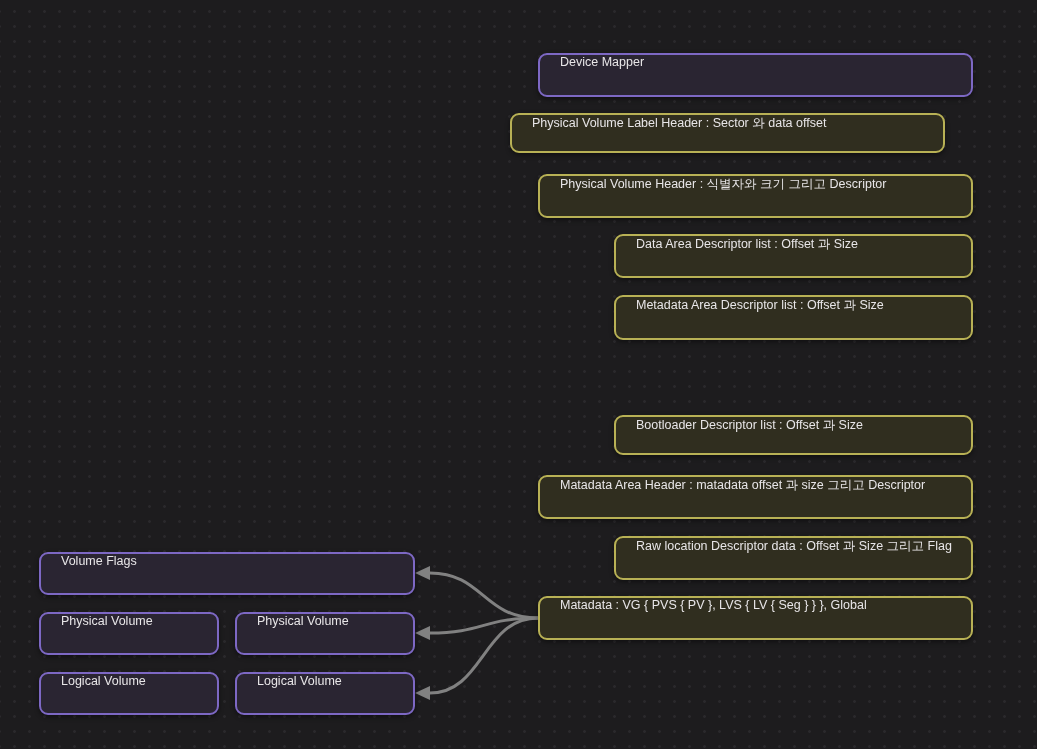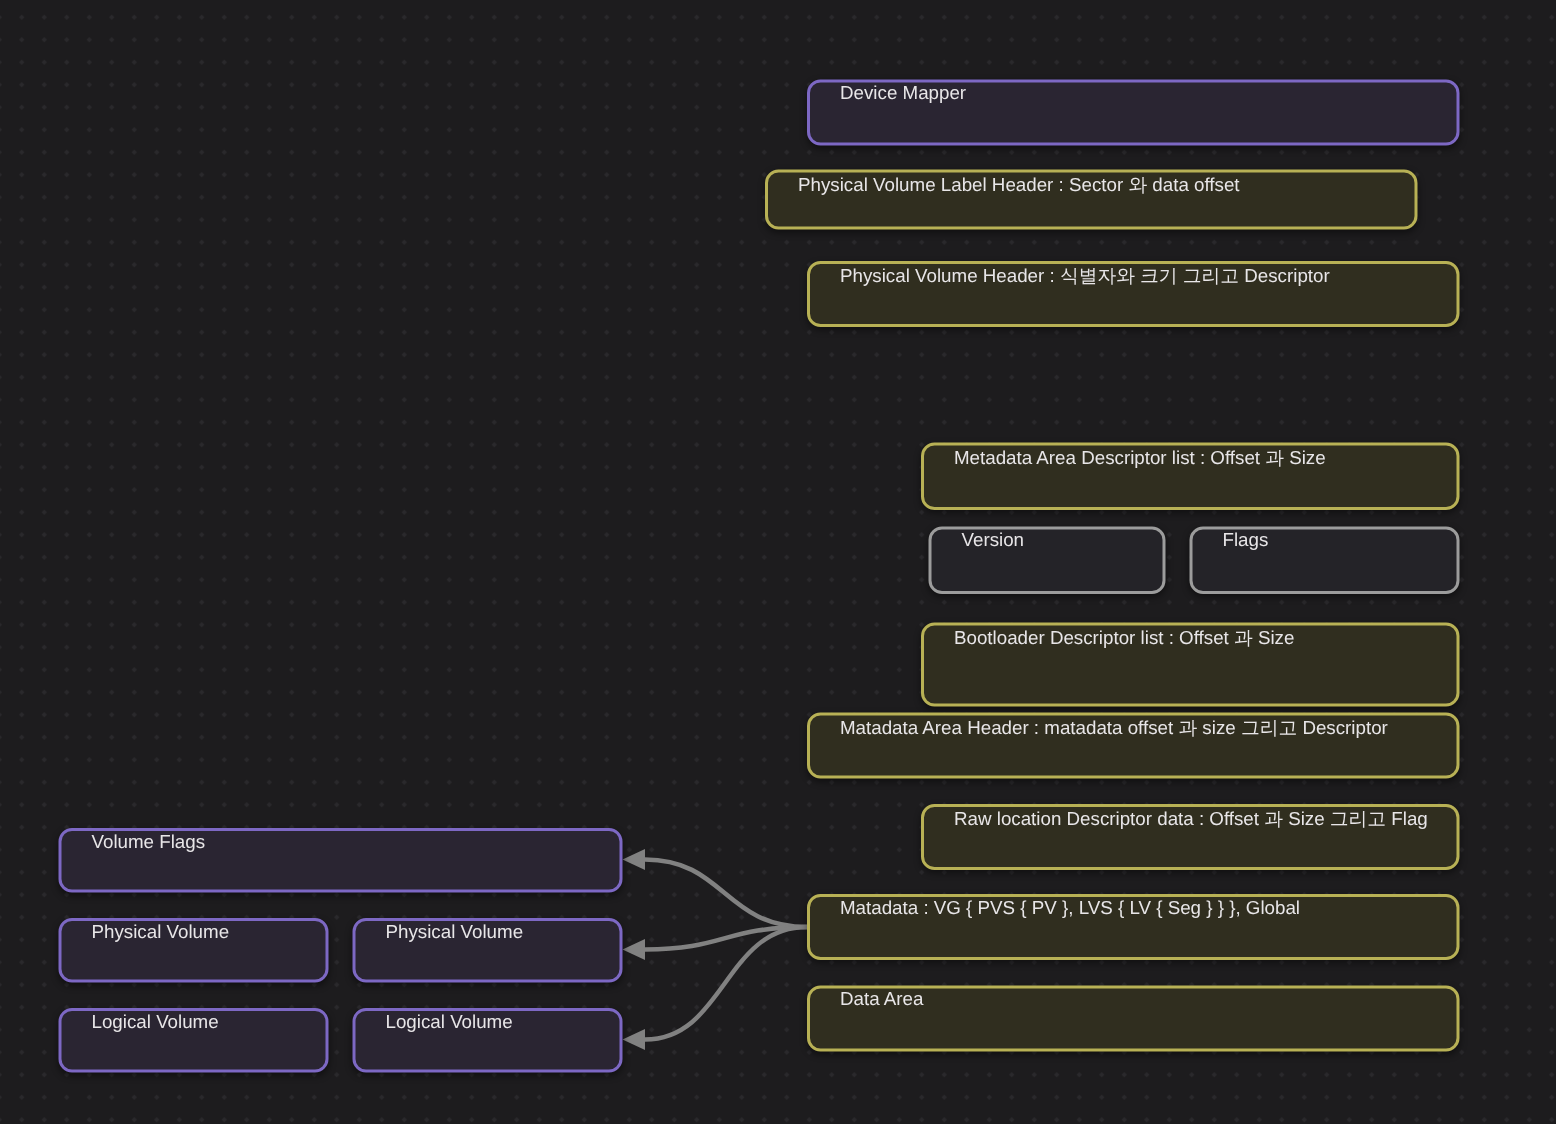--- a/index.html
+++ b/index.html
@@ -51,52 +51,46 @@
   </div>
 
   <div class="node yellow" style="left:510px;top:113px;width:435px;height:40px">
     <span class="lbl">Physical Volume Label Header : Sector 와 data offset</span>
   </div>
 
   <div class="node yellow" style="left:538px;top:174px;width:435px;height:44px">
     <span class="lbl">Physical Volume Header : 식별자와 크기 그리고 Descriptor</span>
   </div>
 
+  <div class="node yellow" style="left:614px;top:234px;width:359px;height:44px">
+    <span class="lbl">Data Area Descriptor list : Offset 과 Size</span>
+  </div>
 
   <div class="node yellow" style="left:614px;top:295px;width:359px;height:45px">
     <span class="lbl">Metadata Area Descriptor list : Offset 과 Size</span>
   </div>
 
-  <div class="node gray" style="left:619px;top:351px;width:158px;height:45px">
-    <span class="lbl">Version</span>
-  </div>
 
-  <div class="node gray" style="left:793px;top:351px;width:180px;height:45px">
-    <span class="lbl">Flags</span>
-  </div>
 
-  <div class="node yellow" style="left:614px;top:415px;width:359px;height:56px">
+  <div class="node yellow" style="left:614px;top:415px;width:359px;height:40px">
     <span class="lbl">Bootloader Descriptor list : Offset 과 Size</span>
   </div>
 
   <div class="node yellow" style="left:538px;top:475px;width:435px;height:44px">
     <span class="lbl">Matadata Area Header : matadata offset 과 size 그리고 Descriptor</span>
   </div>
 
   <div class="node yellow" style="left:614px;top:536px;width:359px;height:44px">
     <span class="lbl">Raw location Descriptor data : Offset 과 Size 그리고 Flag</span>
   </div>
 
   <div class="node yellow" style="left:538px;top:596px;width:435px;height:44px">
     <span class="lbl">Matadata : VG { PVS { PV }, LVS { LV { Seg } } }, Global</span>
   </div>
 
-  <div class="node yellow" style="left:538px;top:657px;width:435px;height:44px">
-    <span class="lbl">Data Area</span>
-  </div>
 
   <div class="node purple" style="left:39px;top:552px;width:376px;height:43px">
     <span class="lbl">Volume Flags</span>
   </div>
 
   <div class="node purple" style="left:39px;top:612px;width:180px;height:43px">
     <span class="lbl">Physical Volume</span>
   </div>
 
   <div class="node purple" style="left:235px;top:612px;width:180px;height:43px">

